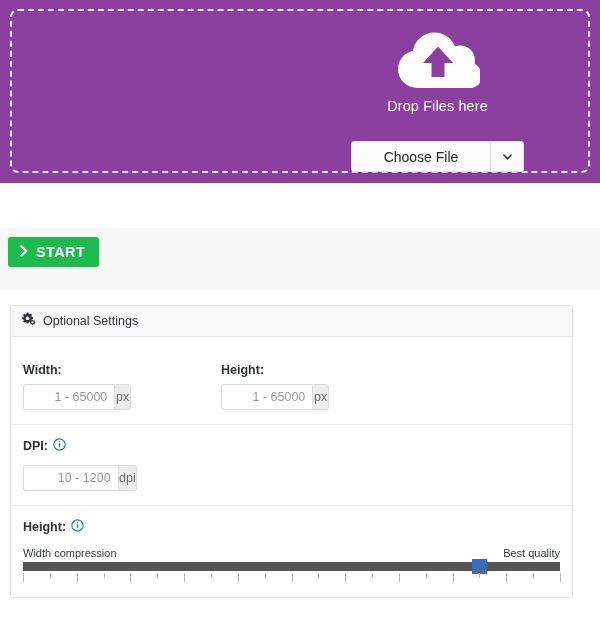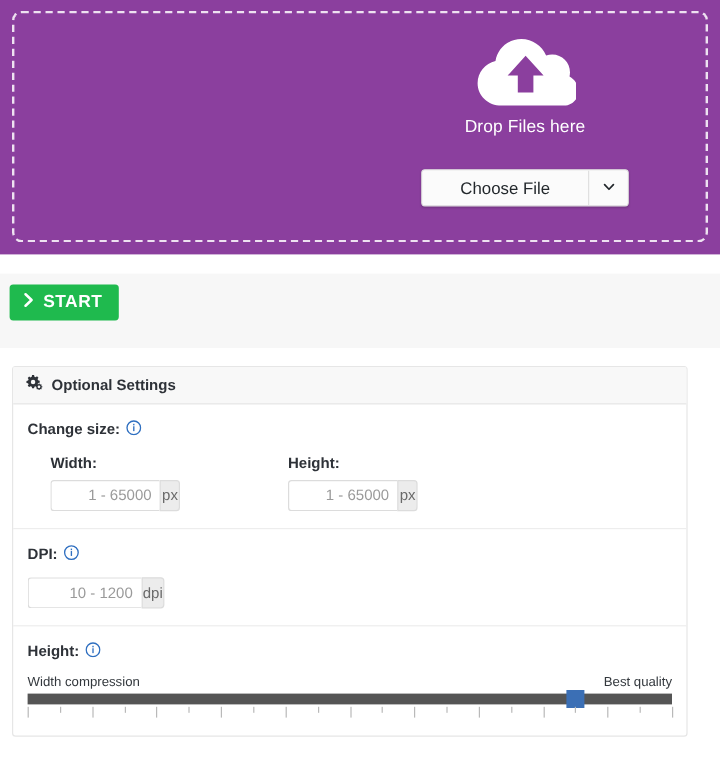--- a/index.html
+++ b/index.html
@@ -8,21 +8,21 @@
     width: 600px; height: 640px;
     background: #ffffff;
     font-family: "Liberation Sans", sans-serif;
     overflow: hidden;
   }
 
   
   .dropzone {
     position: absolute;
     left: 0; top: 0;
-    width: 600px; height: 212px;
+    width: 600px; height: 183px;
     background: #8b3f9e;
   }
   .dropzone-dash {
     position: absolute;
     left: 10px; top: 9px;
     right: 10px; bottom: 10px;
     border: 2px dashed rgba(255,255,255,0.85);
     border-radius: 8px;
   }
   .drop-inner {
@@ -111,37 +111,37 @@
     height: 31px;
     background: #f8f8f8;
     border-bottom: 1px solid #e6e6e6;
     display: flex; align-items: center;
     padding-left: 10px;
     gap: 7px;
   }
   .gear-icon { width: 15px; height: 14px; flex: none; }
   .card-header-title {
     font-size: 12.5px;
-    font-weight: bold;
+    font-weight: normal;
     color: #2e3238;
   }
   .section {
     padding: 13px 12px 14px 12px;
     border-bottom: 1px solid #ededed;
   }
   .section:last-child { border-bottom: none; }
   .sec-label {
     font-size: 12.5px;
     font-weight: bold;
     color: #2e3238;
     display: flex; align-items: center; gap: 5px;
   }
   .info-icon { width: 13px; height: 13px; flex: none; }
 
-  .size-row { display: flex; margin-top: 13px; margin-left: 19px; }
+  .size-row { display: flex; margin-top: 13px; }
   .size-col { width: 198px; }
   .field-label {
     font-size: 12.5px;
     font-weight: bold;
     color: #2e3238;
     margin-bottom: 7px;
   }
   .input-group {
     display: flex;
     height: 26px;
@@ -262,30 +262,20 @@
         <path fill="#2e3238" d="M6.1 0.6h1.8l.3 1.4 1.1.5 1.2-.8 1.3 1.3-.8 1.2.5 1.1 1.4.3v1.8l-1.4.3-.5 1.1.8 1.2-1.3 1.3-1.2-.8-1.1.5-.3 1.4H6.1l-.3-1.4-1.1-.5-1.2.8L2.2 10.2l.8-1.2-.5-1.1-1.4-.3V5.8l1.4-.3.5-1.1-.8-1.2L3.5 1.9l1.2.8 1.1-.5z"></path>
         <circle cx="7" cy="6.7" r="2" fill="#f8f8f8"></circle>
         <path fill="#2e3238" d="M12.1 9.3h1.1l.2.9.7.3.8-.5.8.8-.5.8.3.7.9.2v1.1l-.9.2-.3.7.5.8-.8.8-.8-.5-.7.3-.2.9h-1.1l-.2-.9-.7-.3-.8.5-.8-.8.5-.8-.3-.7-.9-.2v-1.1l.9-.2.3-.7-.5-.8.8-.8.8.5.7-.3z" transform="scale(0.78) translate(3.2 1.2)"></path>
         <circle cx="12.3" cy="11.1" r="1.2" fill="#f8f8f8"></circle>
       </svg>
     </span>
     <span class="card-header-title">Optional Settings</span>
   </div>
 
   <div class="section">
-    <div class="sec-label">
-      <span>Change size:</span>
-      <span>
-        <svg class="info-icon" viewBox="0 0 14 14" xmlns="http://www.w3.org/2000/svg">
-          <circle cx="7" cy="7" r="6.1" fill="none" stroke="#2f6fc0" stroke-width="1.2"></circle>
-          <rect x="6.4" y="5.6" width="1.2" height="4.4" fill="#2f6fc0"></rect>
-          <rect x="6.4" y="3.4" width="1.2" height="1.4" fill="#2f6fc0"></rect>
-        </svg>
-      </span>
-    </div>
     <div class="size-row">
       <div class="size-col">
         <div class="field-label">Width:</div>
         <div class="input-group">
           <input class="txt-input" type="text" placeholder="1 - 65000" style="">
           <span class="unit-addon">px</span>
         </div>
       </div>
       <div class="size-col">
         <div class="field-label">Height:</div>

